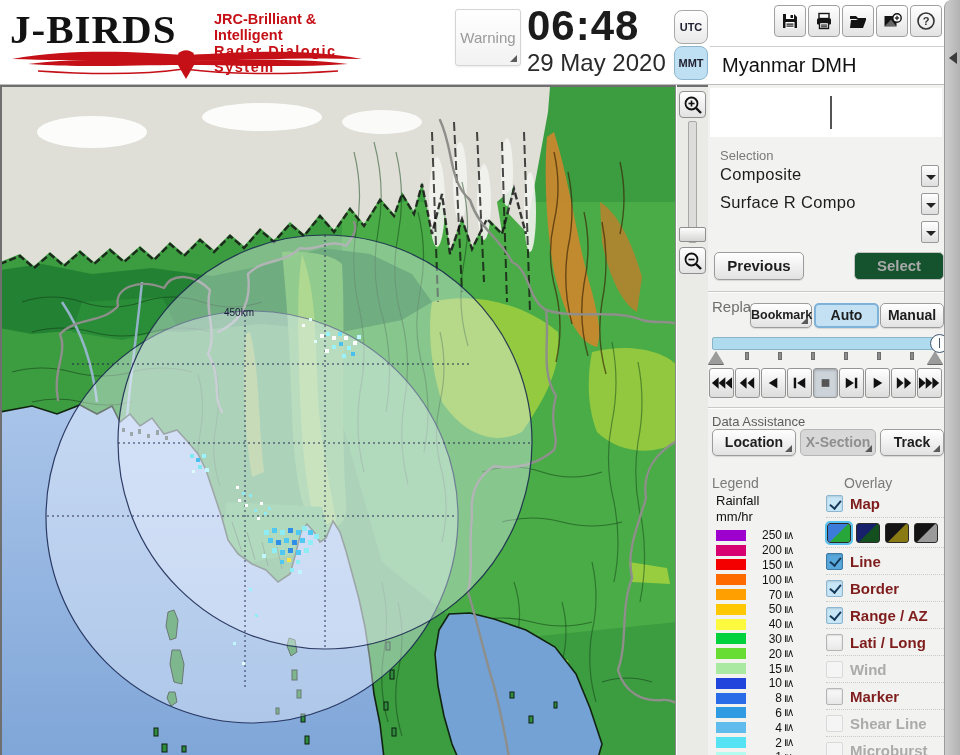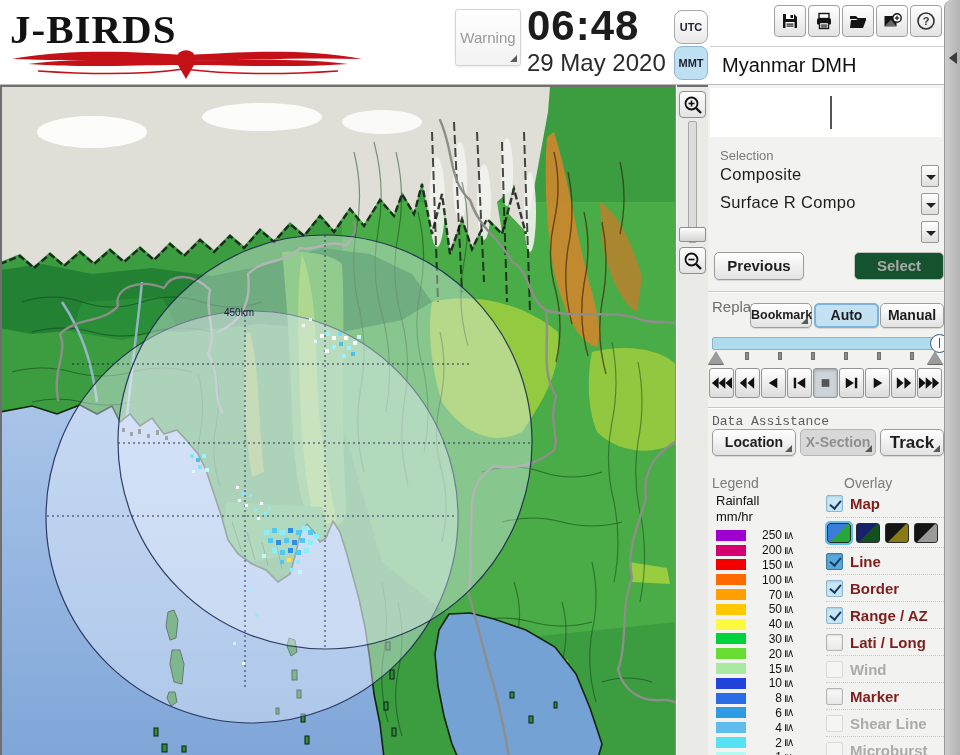--- a/index.html
+++ b/index.html
@@ -63,24 +63,24 @@
   #manual-btn { left:172px; top:218px; width:64px; height:25px; line-height:23px; }
   #replay-slider { position:absolute; left:4px; top:252px; width:228px; height:13px; background:#aedcee; border:1px solid #8ab4c8; border-radius:2px; }
   #slider-handle { position:absolute; left:217px; top:-4px; width:19px; height:19px; background:radial-gradient(#ffffff 55%,#dfeaf2); border:1.5px solid #44586e; border-radius:50%; }
   #slider-handle::after { content:''; position:absolute; left:8px; top:3px; width:1px; height:10px; background:#44586e; }
   #tick-row { position:absolute; left:0; top:266px; width:236px; height:14px; }
   .tick { position:absolute; top:1px; width:4px; height:8px; background:#8c8c8c; border:1px solid #6e6e6e; }
   .range-tri { position:absolute; top:0; width:0; height:0; border-left:8px solid transparent; border-right:8px solid transparent; border-bottom:13px solid #9b9b9b; filter:drop-shadow(0 1px 0 #666); }
   #playback-row { position:absolute; left:1px; top:283px; width:234px; display:flex; gap:1px; }
   .pb-btn { width:25px; height:30px; background:linear-gradient(#ffffff,#dcdcdc); border:1px solid #949494; border-radius:3px; display:flex; align-items:center; justify-content:center; }
   .pb-btn.pressed { background:#ccd3d9; box-shadow:inset 0 1px 3px rgba(0,0,0,.25); }
-  #da-label { position:absolute; left:4px; top:329px; font-size:13px; color:#5d5d5d;font-family:Liberation Mono, monospace; }
+  #da-label { position:absolute; left:4px; top:329px; font-size:13px; color:#5d5d5d; }
   #location-btn { left:4px; top:344px; width:84px; height:27px; line-height:25px; font-size:14px; }
   #xsection-btn { left:92px; top:344px; width:76px; height:27px; line-height:25px; font-size:14px; background:#d8d8d8; color:#8f8f8f; border-color:#b5b5b5; box-shadow:none; }
-  #track-btn { left:172px; top:344px; width:64px; height:27px; line-height:25px; font-size:17px; }
+  #track-btn { left:172px; top:344px; width:64px; height:27px; line-height:25px; font-size:14px; }
   #legend-label { left:4px; top:390px; font-size:14px; }
   #overlay-label { left:136px; top:390px; font-size:14px; }
   #legend-block { position:absolute; left:8px; top:408px; width:104px; }
   .lg-title { font-size:13px; color:#111; line-height:16px; }
   #legend-rows { margin-top:3px; }
   .lg-row { display:flex; align-items:center; height:14.8px; }
   .lg-sw { width:30px; height:11px; display:inline-block; }
   .lg-val { width:36px; text-align:right; font-size:12px; color:#111; }
   .lg-sym { display:inline-block; transform:rotate(90deg); font-size:11px; color:#111; margin-left:3px; }
   #overlay-rows { position:absolute; left:118px; top:405px; width:118px; }
@@ -98,20 +98,24 @@
   .ov-sw.sel { outline:2px solid #59c2ee; outline-offset:0px; }
 </style>
 </head>
 <body>
 
 <div id="app">
 
   <div id="header">
     <div id="logo">
       <div id="logo-title">J-BIRDS</div>
+      <div id="logo-sub">
+        <div>JRC-Brilliant &amp; Intelligent</div>
+        <div style="letter-spacing:1.5px;">Radar  Dialogic  System</div>
+      </div>
       <svg id="logo-eagle" width="360" height="34" viewBox="0 0 360 34">
         <path fill="#c41016" d="M4,12 C70,0 140,6 176,8 C220,6 290,0 354,12 C290,10 220,14 176,14 C140,14 70,14 4,12 Z"></path>
         <path fill="#c41016" d="M20,17 C80,10 120,14 176,13 C230,14 280,10 340,17 C280,21 230,18 176,18 C120,18 80,21 20,17 Z"></path>
         <path fill="#c41016" d="M170,7 C174,2 182,2 186,7 C185,11 184,14 178,15 C172,14 171,11 170,7 Z"></path>
         <path fill="#c41016" d="M170,18 L178,32 L186,18 Z"></path>
         <path fill="none" stroke="#c41016" stroke-width="1.5" d="M30,24 Q120,30 176,22 Q240,30 330,24"></path>
       </svg>
     </div>
 
     <div id="warning-btn" class="fold">Warning</div>

